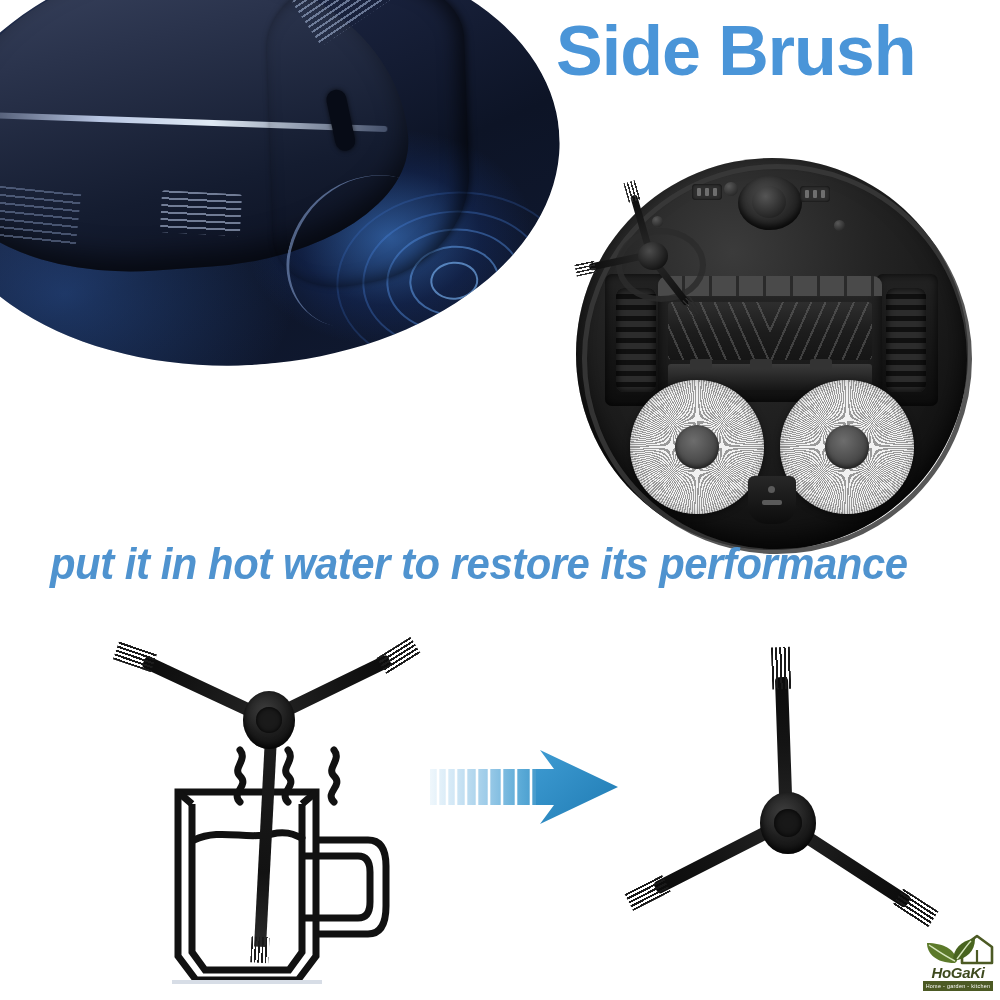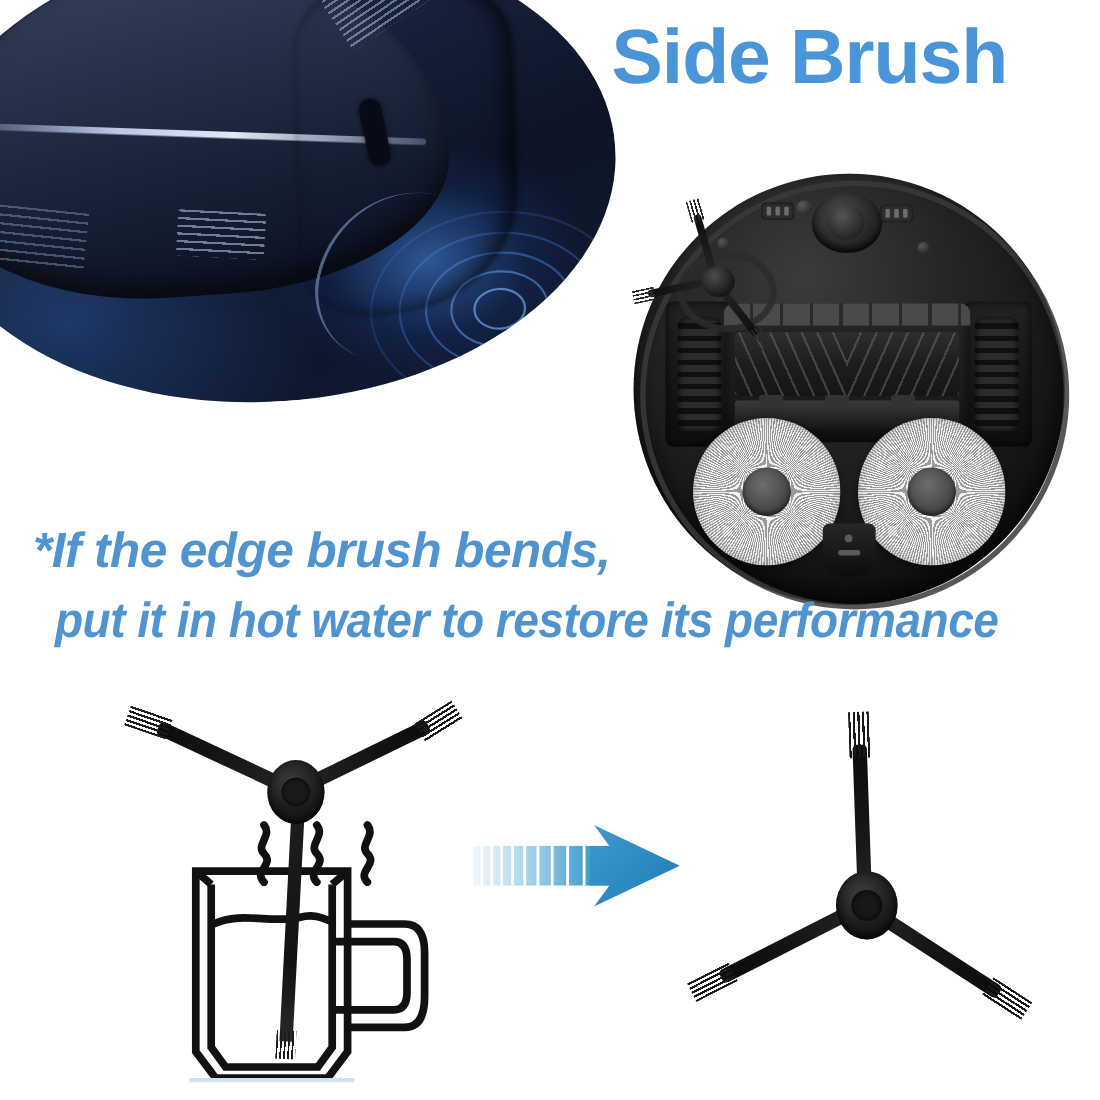--- a/index.html
+++ b/index.html
@@ -708,21 +708,20 @@
       <div class="rsb-arm a2"></div>
       <div class="rsb-arm a3"></div>
       <div class="rsb-hub"></div>
     </div>
 
     <div class="mop mop-left"></div>
     <div class="mop mop-right"></div>
     <div class="mop-center-clip"></div>
   </div>
 
-  <div class="caption caption-1">*If the edge brush bends,</div>
   <div class="caption caption-2">put it in hot water to restore its performance</div>
 
   <div class="bent-brush">
     <div class="bb-arm left">
         <span class="tip"></span>
       </div>
     <div class="bb-arm right">
         <span class="tip"></span>
       </div>
     <div class="bb-stem"></div>
@@ -797,14 +796,30 @@
       </div>
     <div class="gb-arm dl">
         <span class="tip"></span>
       </div>
     <div class="gb-arm dr">
         <span class="tip"></span>
       </div>
     <div class="gb-hub"></div>
   </div>
 
+  <div class="logo">
+    <div class="logo-mark">
+      <svg viewBox="0 0 74 34" width="74" height="34">
+
+        <path d="M41,30 L41,14 L56,3 L71,14 L71,30 Z" fill="none" stroke="#4c5a24" stroke-width="2.6" stroke-linejoin="round"></path>
+        <path d="M56,17 L56,30" fill="none" stroke="#4c5a24" stroke-width="2.2"></path>
+
+        <path d="M34,30 C14,30 6,20 6,10 C22,10 34,16 36,28 Z" fill="#5c7a2a"></path>
+        <path d="M52,6 C40,8 32,16 32,28 C46,26 54,18 54,6 Z" fill="#48641f"></path>
+        <path d="M34,28 C22,22 14,16 8,12" fill="none" stroke="#d6e6bd" stroke-width="1.4"></path>
+        <path d="M36,26 C42,18 46,12 50,8" fill="none" stroke="#d6e6bd" stroke-width="1.4"></path>
+      </svg>
+    </div>
+    <div class="logo-word">HoGaKi</div>
+    <div class="logo-tag">Home - garden - kitchen</div>
+  </div>
 
 </div>
 
 </body></html>

